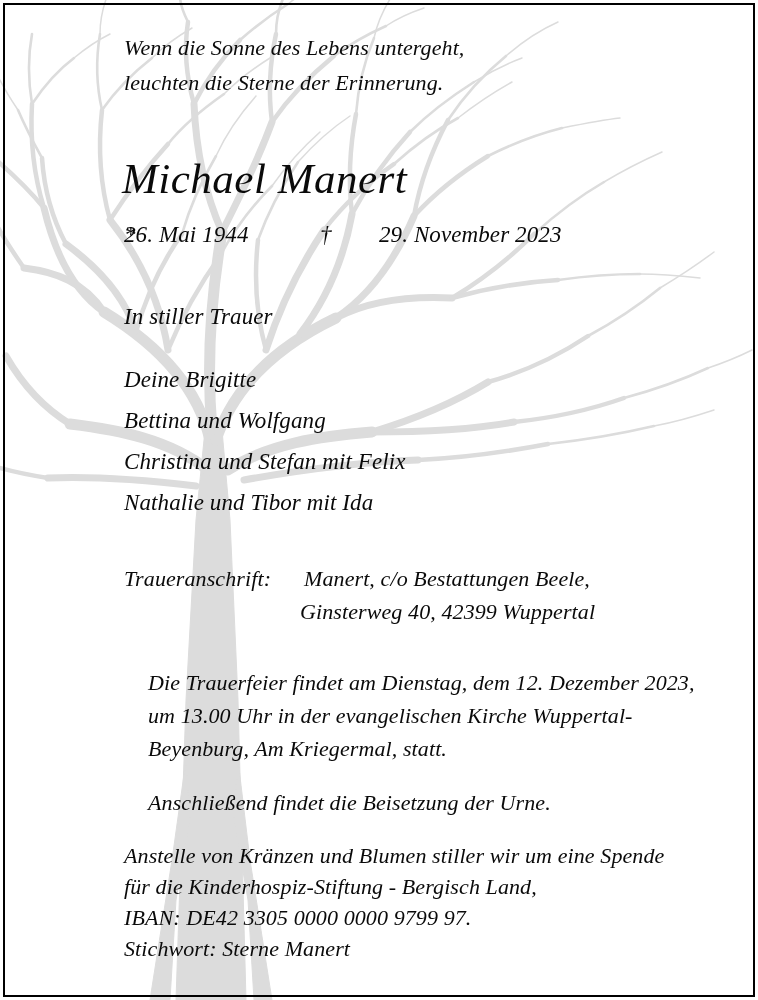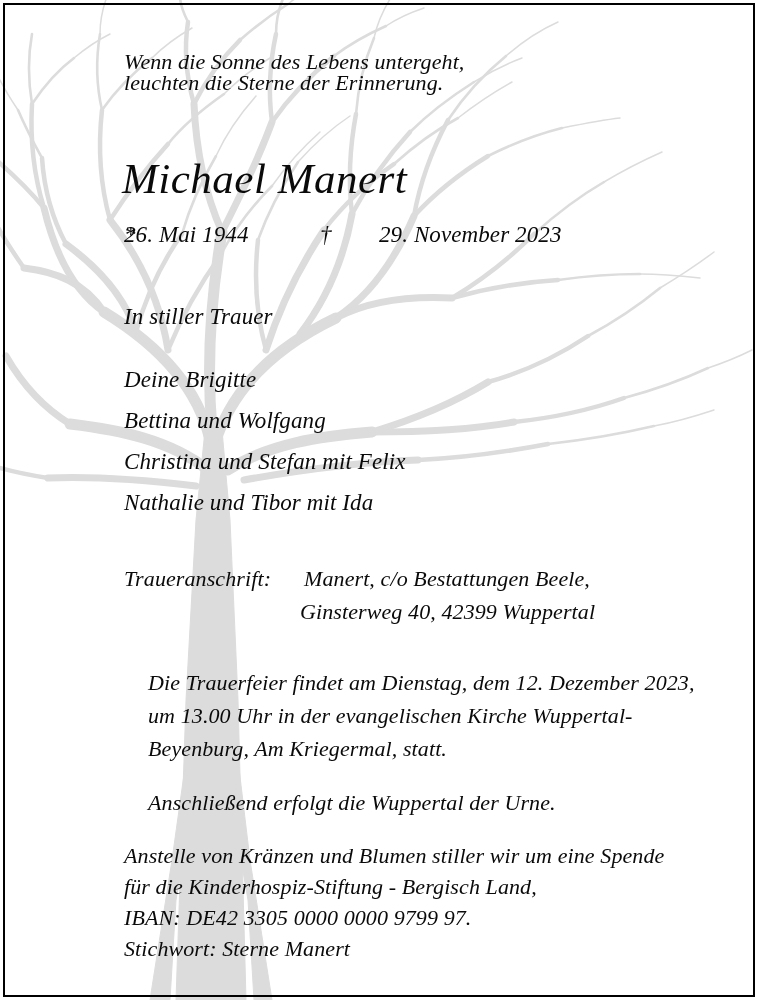--- a/index.html
+++ b/index.html
@@ -191,21 +191,21 @@
         <path d="M216 156 C226 134 240 114 256 96"></path>
         <path d="M458 118 C476 104 494 92 512 82"></path>
         <path d="M374 38 C378 20 386 4 396 -10"></path>
         <path d="M506 56 C522 42 540 30 558 22"></path>
       </g>
     </g>
   </svg>
 
   <div class="content">
 
-    <div class="txt motto" style="left:124px; top:33px;margin-top:14px;">Wenn die Sonne des Lebens untergeht,</div>
+    <div class="txt motto" style="left:124px; top:33px;">Wenn die Sonne des Lebens untergeht,</div>
     <div class="txt name" style="left:122px; top:154px;">Michael Manert</div>
 
     <div class="txt motto" style="left:124px; top:68px;">leuchten die Sterne der Erinnerung.</div>
 
     <div class="txt dates" style="left:124px; top:222px;">*</div>
     <div class="txt dates" style="left:124px; top:222px;">26. Mai 1944</div>
     <div class="txt dates" style="left:320px; top:222px;">†</div>
     <div class="txt dates" style="left:340px; top:222px;margin-left:39px;">29. November 2023</div>
 
     <div class="txt lead" style="left:124px; top:304px;">In stiller Trauer</div>
@@ -216,21 +216,21 @@
     <div class="txt family" style="left:124px; top:482px;">Nathalie und Tibor mit Ida</div>
 
     <div class="txt addr" style="left:124px; top:562px;">Traueranschrift:</div>
     <div class="txt addr" style="left:304px; top:562px;">Manert, c/o Bestattungen Beele,</div>
     <div class="txt addr" style="left:300px; top:595px;">Ginsterweg 40, 42399 Wuppertal</div>
 
     <div class="txt para" style="left:124px; top:666px;">Die Trauerfeier findet am Dienstag, dem 12. Dezember 2023,</div>
     <div class="txt para" style="left:124px; top:699px;">um 13.00 Uhr in der evangelischen Kirche Wuppertal-</div>
     <div class="txt para" style="left:124px; top:732px;">Beyenburg, Am Kriegermal, statt.</div>
 
-    <div class="txt para" style="left:124px; top:786px;">Anschließend erfolgt die Wuppertal der Urne.</div>
+    <div class="txt para" style="left:124px; top:786px;">Anschließend findet die Beisetzung der Urne.</div>
 
     <div class="txt donate" style="left:124px; top:840px;">Anstelle von Kränzen und Blumen stiller wir um eine Spende</div>
     <div class="txt donate" style="left:124px; top:871px;">für die Kinderhospiz-Stiftung - Bergisch Land,</div>
     <div class="txt donate" style="left:124px; top:902px;">IBAN: DE42 3305 0000 0000 9799 97.</div>
     <div class="txt donate" style="left:124px; top:933px;">Stichwort: Sterne Manert</div>
 
   </div>
 
   <div class="border-frame"></div>
 </div>

